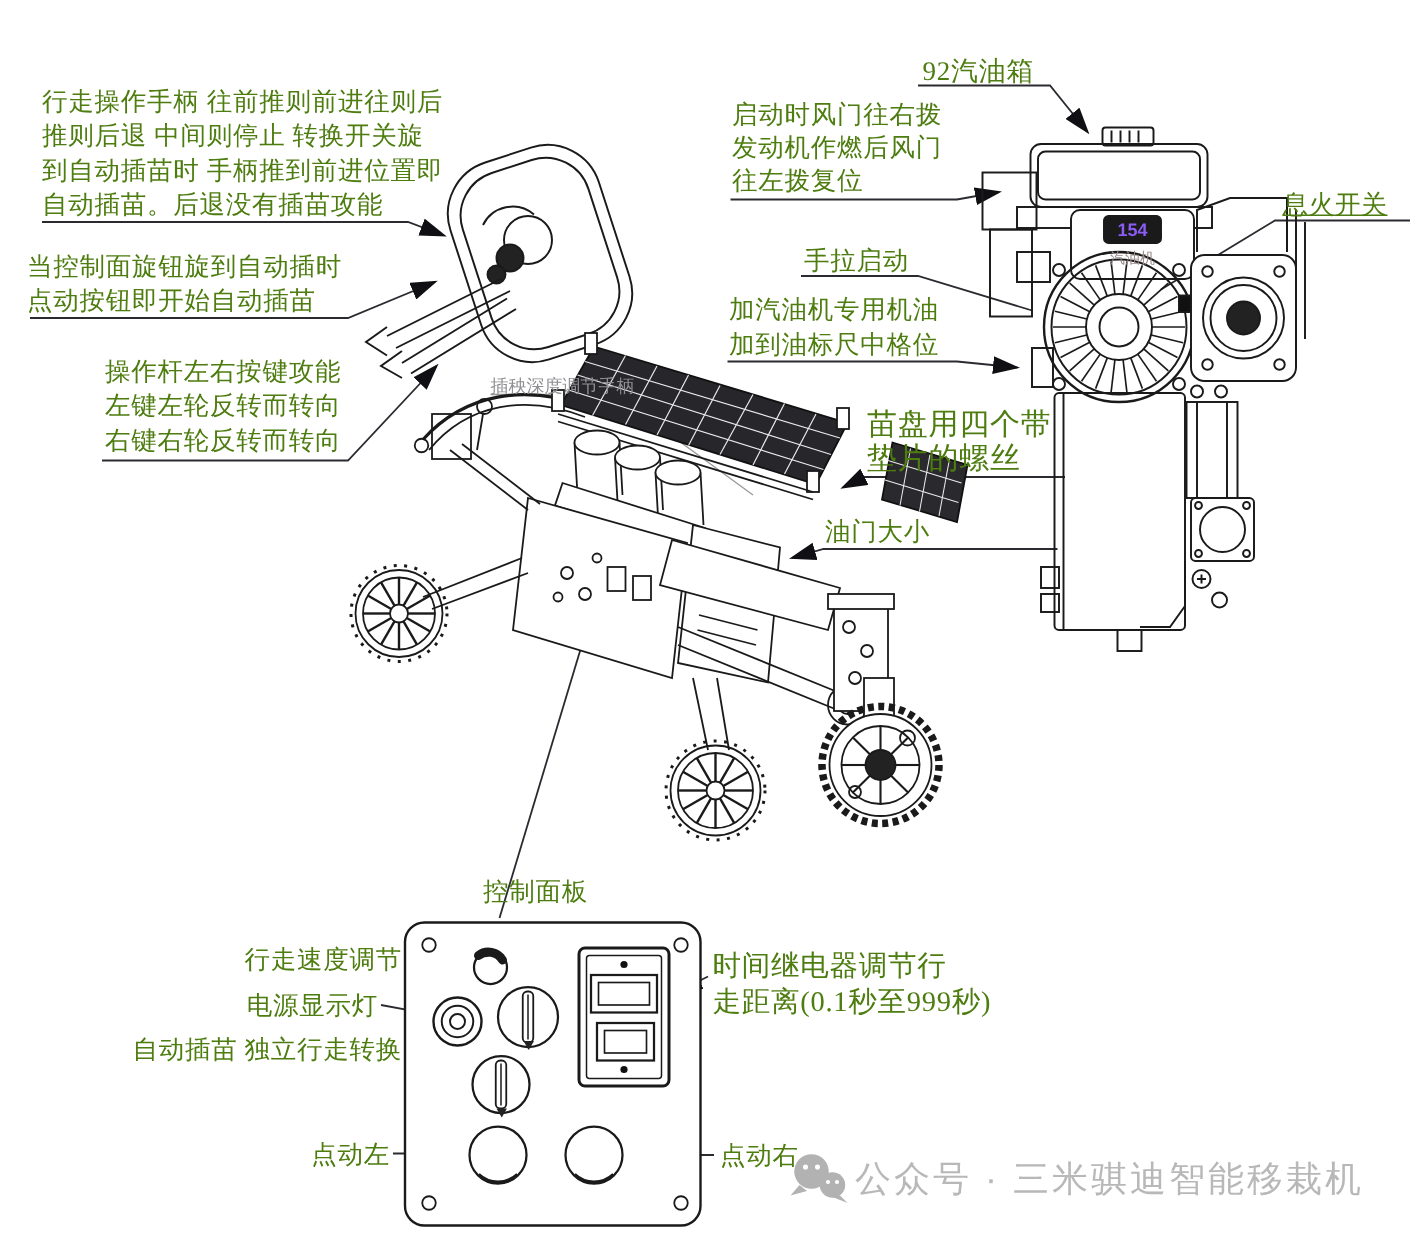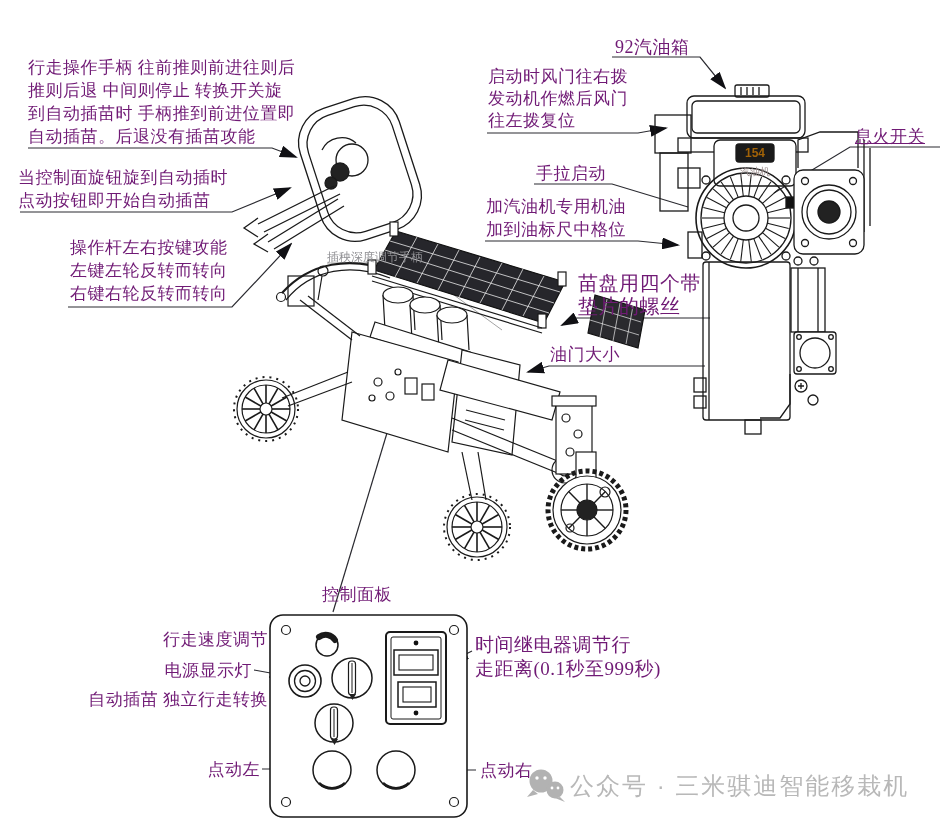--- a/index.html
+++ b/index.html
@@ -1,26 +1,26 @@
 <!DOCTYPE html>
 <html><head>
 <meta charset="utf-8">
 <style>
   html,body{margin:0;padding:0;background:#fff;}
   .stage{position:relative;width:945px;height:829px;background:#ffffff;overflow:hidden;
          font-family:"Liberation Serif","DejaVu Serif",serif;}
   svg.art{position:absolute;left:0;top:0;z-index:1;}
-  .ann{position:absolute;z-index:2;color:#701a75;font-size:17px;line-height:23px;
+  .ann{position:absolute;z-index:2;color:#4d7c0f;font-size:17px;line-height:23px;
        white-space:pre-line;letter-spacing:0.5px;}
   .ann-r{text-align:right;}
   .big{font-size:20px;line-height:23px;}
   .timer{font-size:19px;line-height:24px;}
   .small-gray{font-size:12px;line-height:12px;color:#8f8f93;letter-spacing:0;}
   .badge-num{position:absolute;z-index:3;width:38px;text-align:center;font-size:12px;
-             font-weight:bold;color:#a16207;font-family:"Liberation Sans",sans-serif;}
+             font-weight:bold;color:#8b5cf6;font-family:"Liberation Sans",sans-serif;}
   .badge-sub{position:absolute;z-index:3;width:82px;text-align:center;font-size:10px;
              color:#9c8d8d;font-family:"Liberation Sans",sans-serif;}
   .watermark{position:absolute;z-index:2;color:#b8b8b8;font-size:24px;letter-spacing:2px;
              font-family:"Liberation Sans","DejaVu Sans",sans-serif;}
 </style>
 </head>
 <body>
 
 <div class="stage">
 

